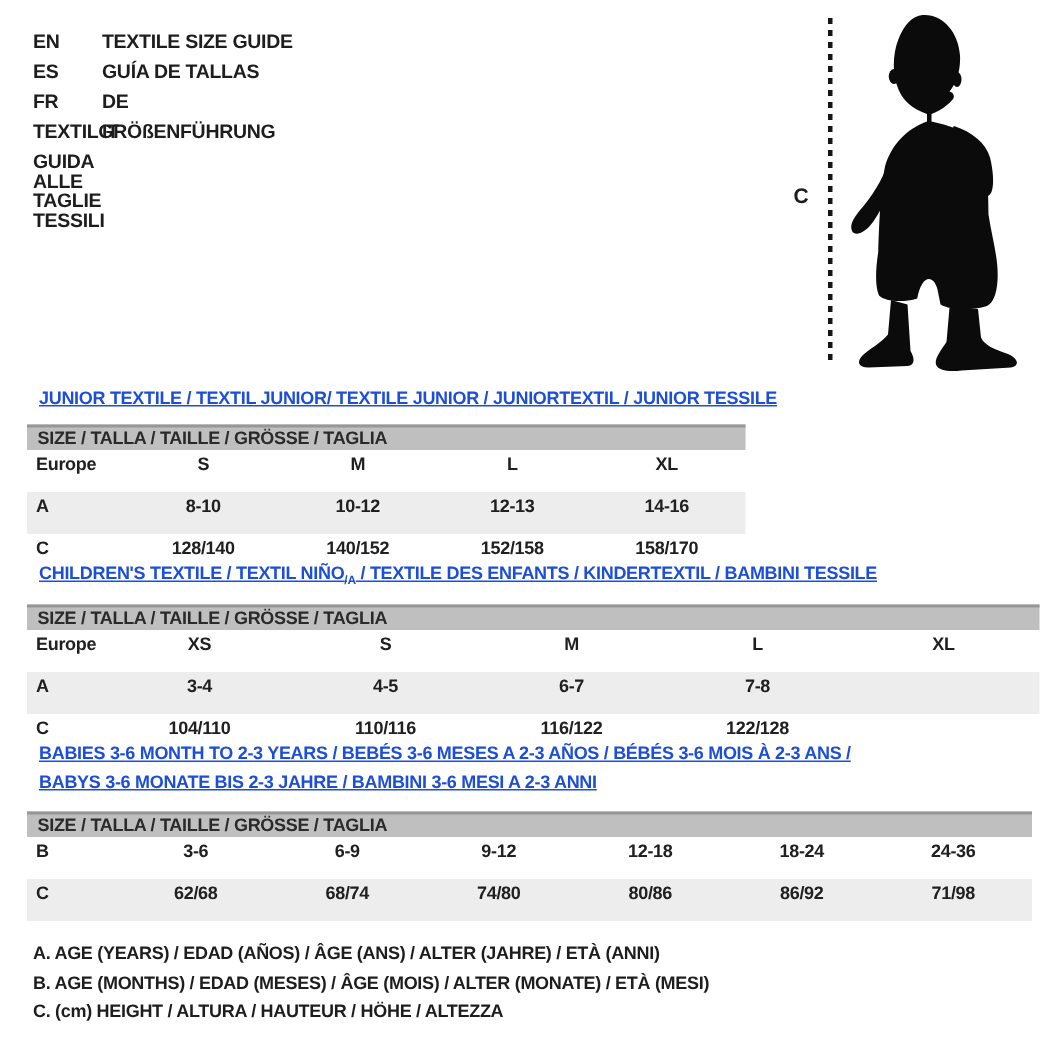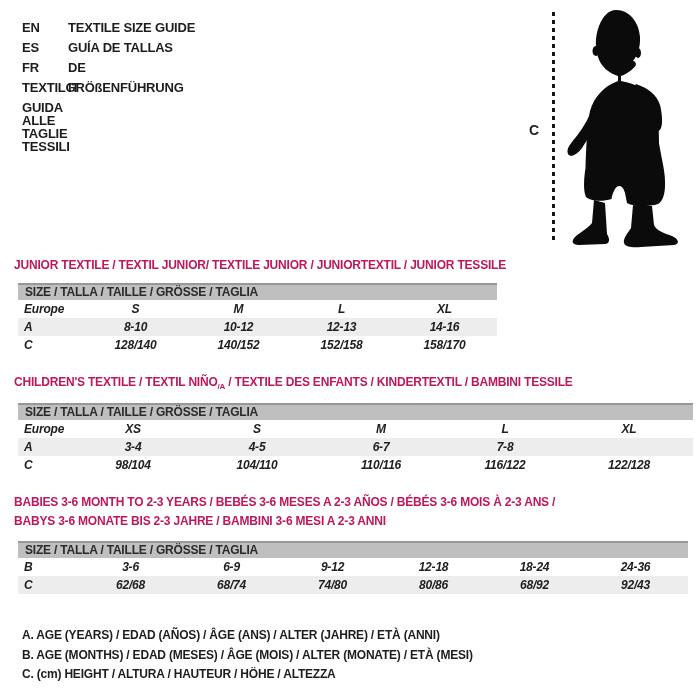--- a/index.html
+++ b/index.html
@@ -9,28 +9,28 @@
   }
   
   .langs{position:absolute;left:22px;top:21px;display:grid;grid-template-columns:46px auto;
          row-gap:7px;font-size:13px;font-weight:700;letter-spacing:-0.2px;line-height:13px;}
   
   .measure-line{position:absolute;left:552px;top:12px;width:3px;height:232px;
     background:repeating-linear-gradient(to bottom,#141414 0 4px,transparent 4px 8px);}
   .c-label{position:absolute;left:529px;top:122px;font-size:14px;font-weight:700;}
   .baby{position:absolute;left:556px;top:6px;}
   
-  .tbl-title{position:absolute;left:14px;font-size:12px;font-weight:700;letter-spacing:-0.2px;
-             line-height:19px;color:#be185d;white-space:nowrap;}
+  .tbl-title{position:absolute;left:26px;font-size:12px;font-weight:700;letter-spacing:-0.2px;
+             line-height:19px;color:#1d4ed8;white-space:nowrap;text-decoration:underline;}
   .subA{font-size:8px;vertical-align:sub;}
   
   .tbl{position:absolute;left:18px;font-size:12px;font-weight:700;letter-spacing:-0.2px;color:#202020;}
   .bar{background:#bfbfbf;border-top:2px solid #979797;height:15px;line-height:14px;
        padding-left:7px;color:#2a2a2a;}
-  .trow{display:flex;height:18px;line-height:18px;font-style:italic;}
+  .trow{display:flex;height:28px;line-height:18px;}
   .trow.shaded{background:#ededed;}
   .tcell{text-align:center;}
   .tlabel{text-align:left;padding-left:6px;box-sizing:border-box;}
   .t1{width:479px;} .t1 .tlabel{width:66px;} .t1 .tcell{width:103px;}
   .t2{width:675px;} .t2 .tlabel{width:53px;} .t2 .tcell{width:124px;}
   .t3{width:670px;} .t3 .tlabel{width:62px;} .t3 .tcell{width:101px;text-align:center;}
   
   .note{position:absolute;left:22px;font-size:12px;font-weight:700;letter-spacing:-0.2px;white-space:nowrap;}
 </style>
 </head>
@@ -114,21 +114,20 @@
     </div>
     <div class="trow shaded">
       <div class="tlabel">A</div>
       <div class="tcell">3-4</div>
       <div class="tcell">4-5</div>
       <div class="tcell">6-7</div>
       <div class="tcell">7-8</div>
     </div>
     <div class="trow">
       <div class="tlabel">C</div>
-      <div class="tcell">98/104</div>
       <div class="tcell">104/110</div>
       <div class="tcell">110/116</div>
       <div class="tcell">116/122</div>
       <div class="tcell">122/128</div>
     </div>
   </div>
 
   <div class="tbl-title" style="top:493px">
     <div>BABIES 3-6 MONTH TO 2-3 YEARS / BEBÉS 3-6 MESES A 2-3 AÑOS / BÉBÉS 3-6 MOIS À 2-3 ANS /</div>
     <div>BABYS 3-6 MONATE BIS 2-3 JAHRE / BAMBINI 3-6 MESI A 2-3 ANNI</div>
@@ -143,22 +142,22 @@
       <div class="tcell">12-18</div>
       <div class="tcell">18-24</div>
       <div class="tcell">24-36</div>
     </div>
     <div class="trow shaded">
       <div class="tlabel">C</div>
       <div class="tcell">62/68</div>
       <div class="tcell">68/74</div>
       <div class="tcell">74/80</div>
       <div class="tcell">80/86</div>
-      <div class="tcell">68/92</div>
-      <div class="tcell">92/43</div>
+      <div class="tcell">86/92</div>
+      <div class="tcell">71/98</div>
     </div>
   </div>
 
   <div class="note" style="top:628px">A. AGE (YEARS) / EDAD (AÑOS) / ÂGE (ANS) / ALTER (JAHRE) / ETÀ (ANNI)</div>
   <div class="note" style="top:648px">B. AGE (MONTHS) / EDAD (MESES) / ÂGE (MOIS) / ALTER (MONATE) / ETÀ (MESI)</div>
   <div class="note" style="top:667px">C. (cm) HEIGHT / ALTURA / HAUTEUR / HÖHE / ALTEZZA</div>
 
 </div>
 
 </body></html>

